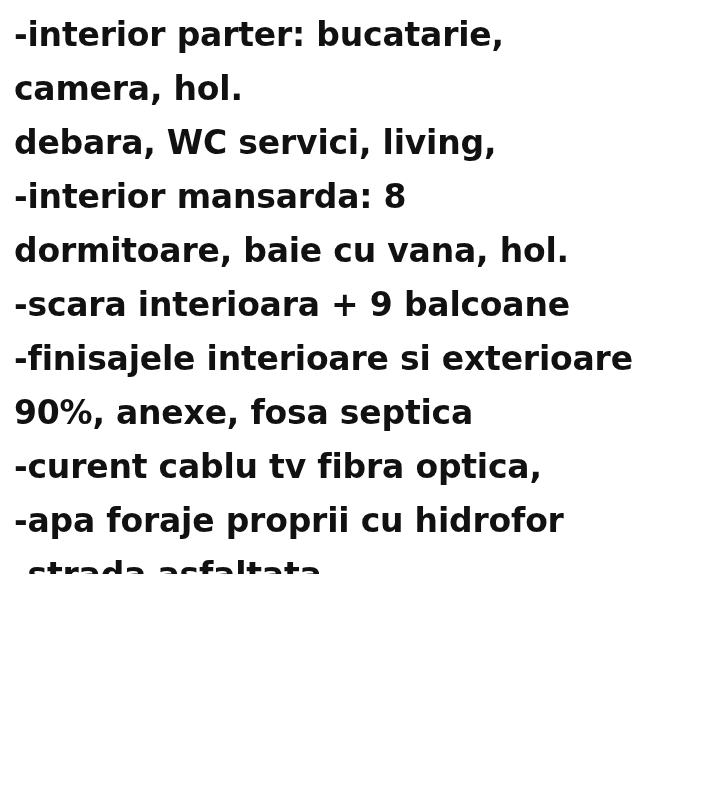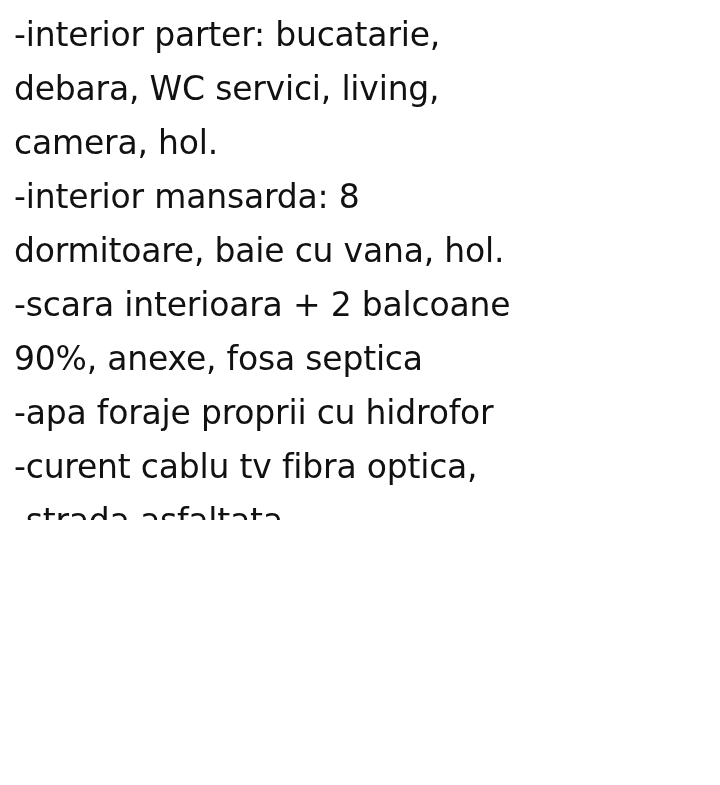--- a/index.html
+++ b/index.html
@@ -19,34 +19,36 @@
     width: 720px;
   }
   .line {
     color: #111111;
     font-family: "DejaVu Sans", sans-serif;
     font-size: 33px;
     line-height: 54px;
     letter-spacing: -0.2px;
     white-space: pre-wrap;
     word-break: break-word;
+    font-weight: bold;
   }
   
   .clipped {
     height: 26px;
     overflow: hidden;
   }
 </style>
 </head>
 <body>
 
 <div id="listing-text">
   <div class="line">-interior parter: bucatarie,</div>
+  <div class="line">camera, hol.</div>
   <div class="line">debara, WC servici, living,</div>
-  <div class="line">camera, hol.</div>
   <div class="line">-interior mansarda: 8</div>
   <div class="line">dormitoare, baie cu vana, hol.</div>
-  <div class="line">-scara interioara + 2 balcoane</div>
+  <div class="line">-scara interioara + 9 balcoane</div>
+  <div class="line">-finisajele interioare si exterioare</div>
   <div class="line">90%, anexe, fosa septica</div>
+  <div class="line">-curent cablu tv fibra optica,</div>
   <div class="line">-apa foraje proprii cu hidrofor</div>
-  <div class="line">-curent cablu tv fibra optica,</div>
   <div class="line clipped">-strada asfaltata</div>
 </div>
 
 </body></html>

